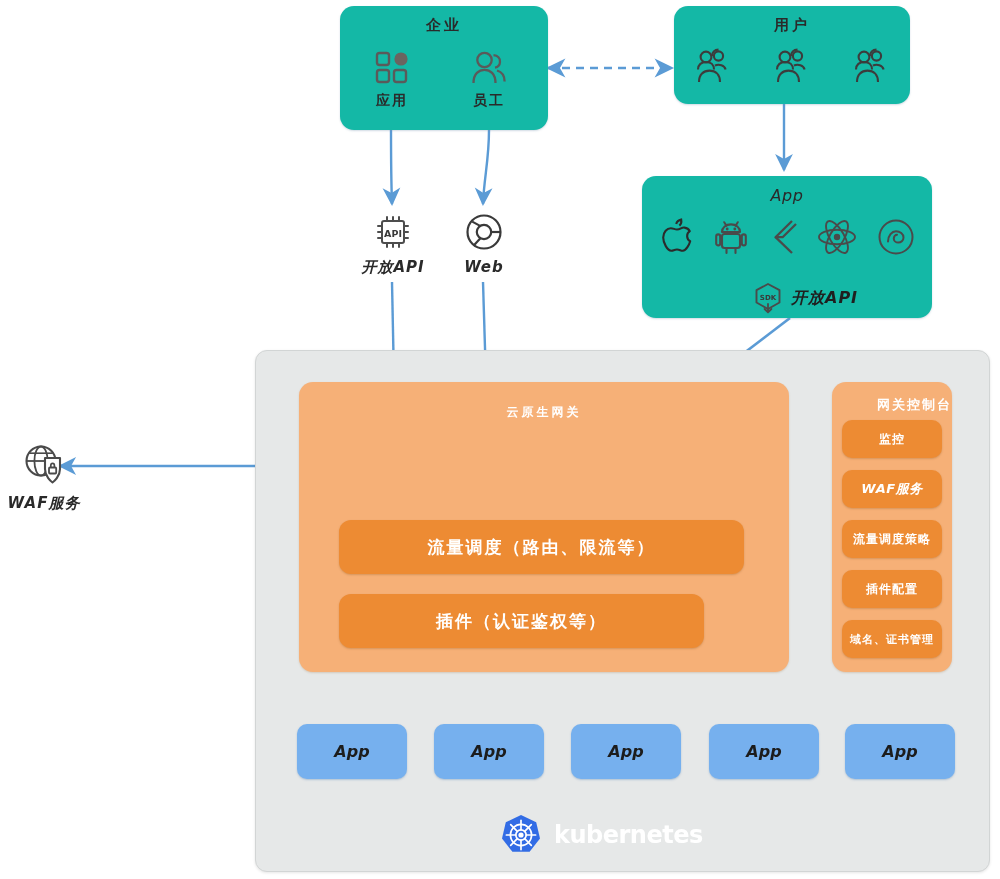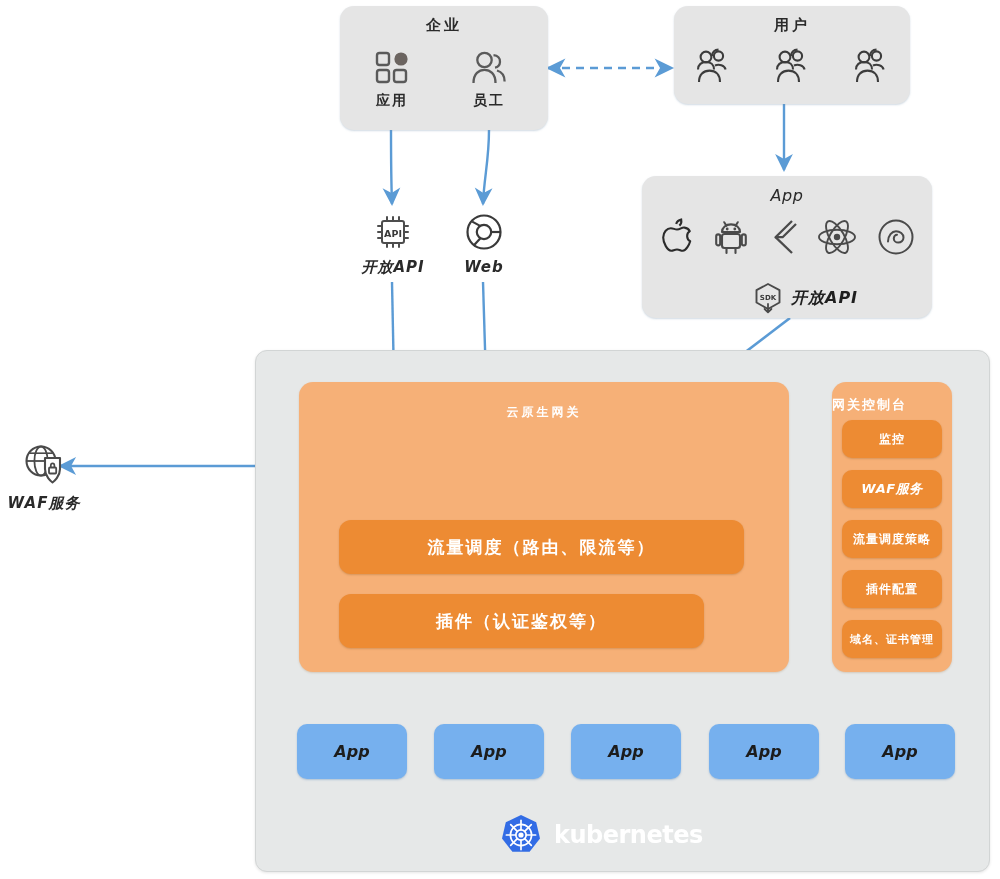--- a/index.html
+++ b/index.html
@@ -3,21 +3,21 @@
 <meta charset="utf-8">
 <style>
   html,body{margin:0;padding:0;background:#ffffff;}
   body{width:1000px;height:879px;font-family:"DejaVu Sans","Liberation Sans",sans-serif;}
   #stage{position:relative;width:1000px;height:879px;overflow:hidden;background:#fff;}
 
   .box{position:absolute;box-sizing:border-box;}
 
   
   .bluebox{
-    background:#e5e5e5;
+    background:#14b8a6;
     border-radius:14px;
     box-shadow:0 1px 2px rgba(120,150,175,.35);
   }
   .blue-title{
     position:absolute;left:0;right:0;top:10px;text-align:center;
     font-family:"DejaVu Sans","Liberation Sans",sans-serif;
     font-size:16px;color:#2a2a2a;font-style:italic;letter-spacing:.5px;
   }
   .blue-title.cjk{font-style:normal;font-weight:600;letter-spacing:3px;font-size:15px;}
 
@@ -56,21 +56,21 @@
   }
   .gw-item .lbl{font-size:17px;font-weight:600;letter-spacing:2px;}
   .gw-item .lbl.lat{font-style:italic;letter-spacing:1px;font-size:19px;}
 
   
   .console-outer{
     background:#f6b077;border-radius:14px;
     box-shadow:0 1px 2px rgba(160,110,60,.25);
   }
   .console-title{
-    position:absolute;left:0;right:0;top:14px;text-align:left;
+    position:absolute;left:0;right:0;top:14px;text-align:right;
     color:#ffffff;font-size:13px;font-weight:600;letter-spacing:2px;
   }
   .console-item{
     position:absolute;left:10px;right:10px;height:38px;
     background:#ed8b33;border-radius:10px;
     display:flex;align-items:center;justify-content:center;
     color:#fff;font-size:12px;font-weight:600;letter-spacing:1px;
     box-shadow:0 1px 2px rgba(140,85,30,.30);
   }
   .console-item.lat{font-style:italic;letter-spacing:.5px;font-size:13px;}

